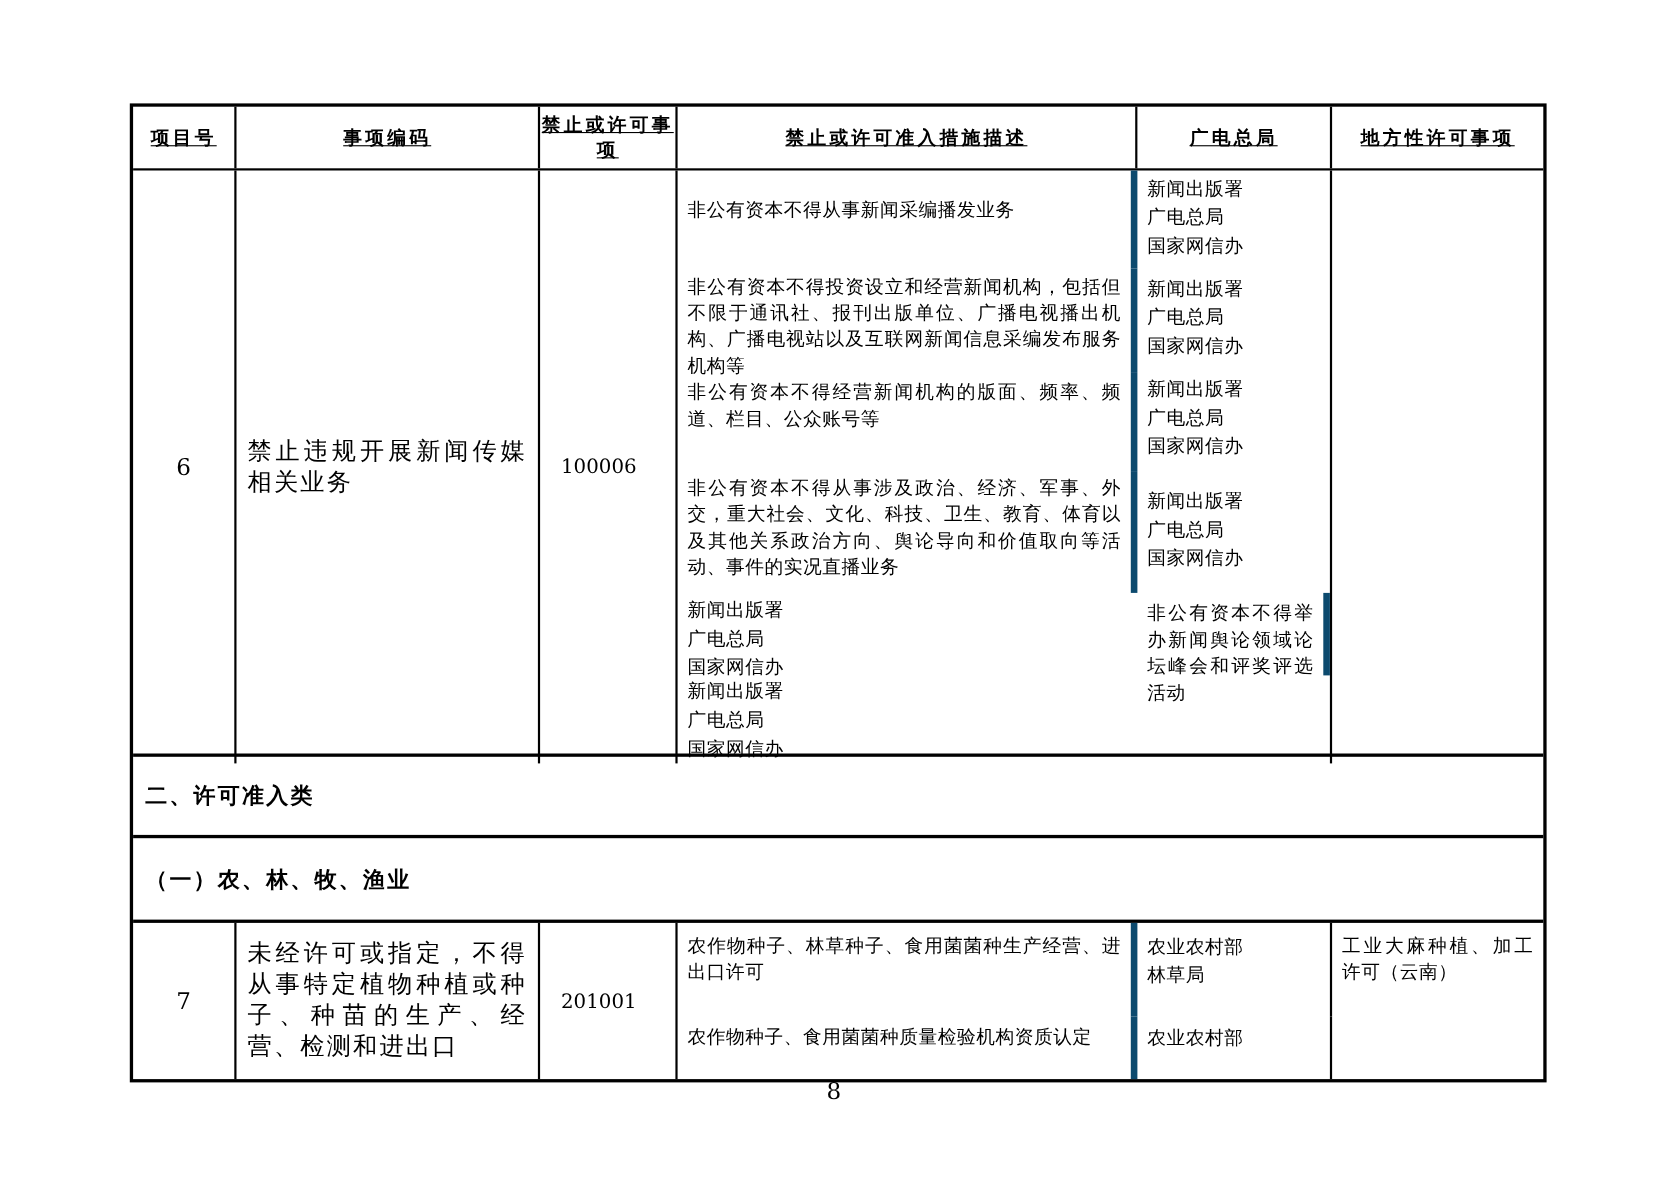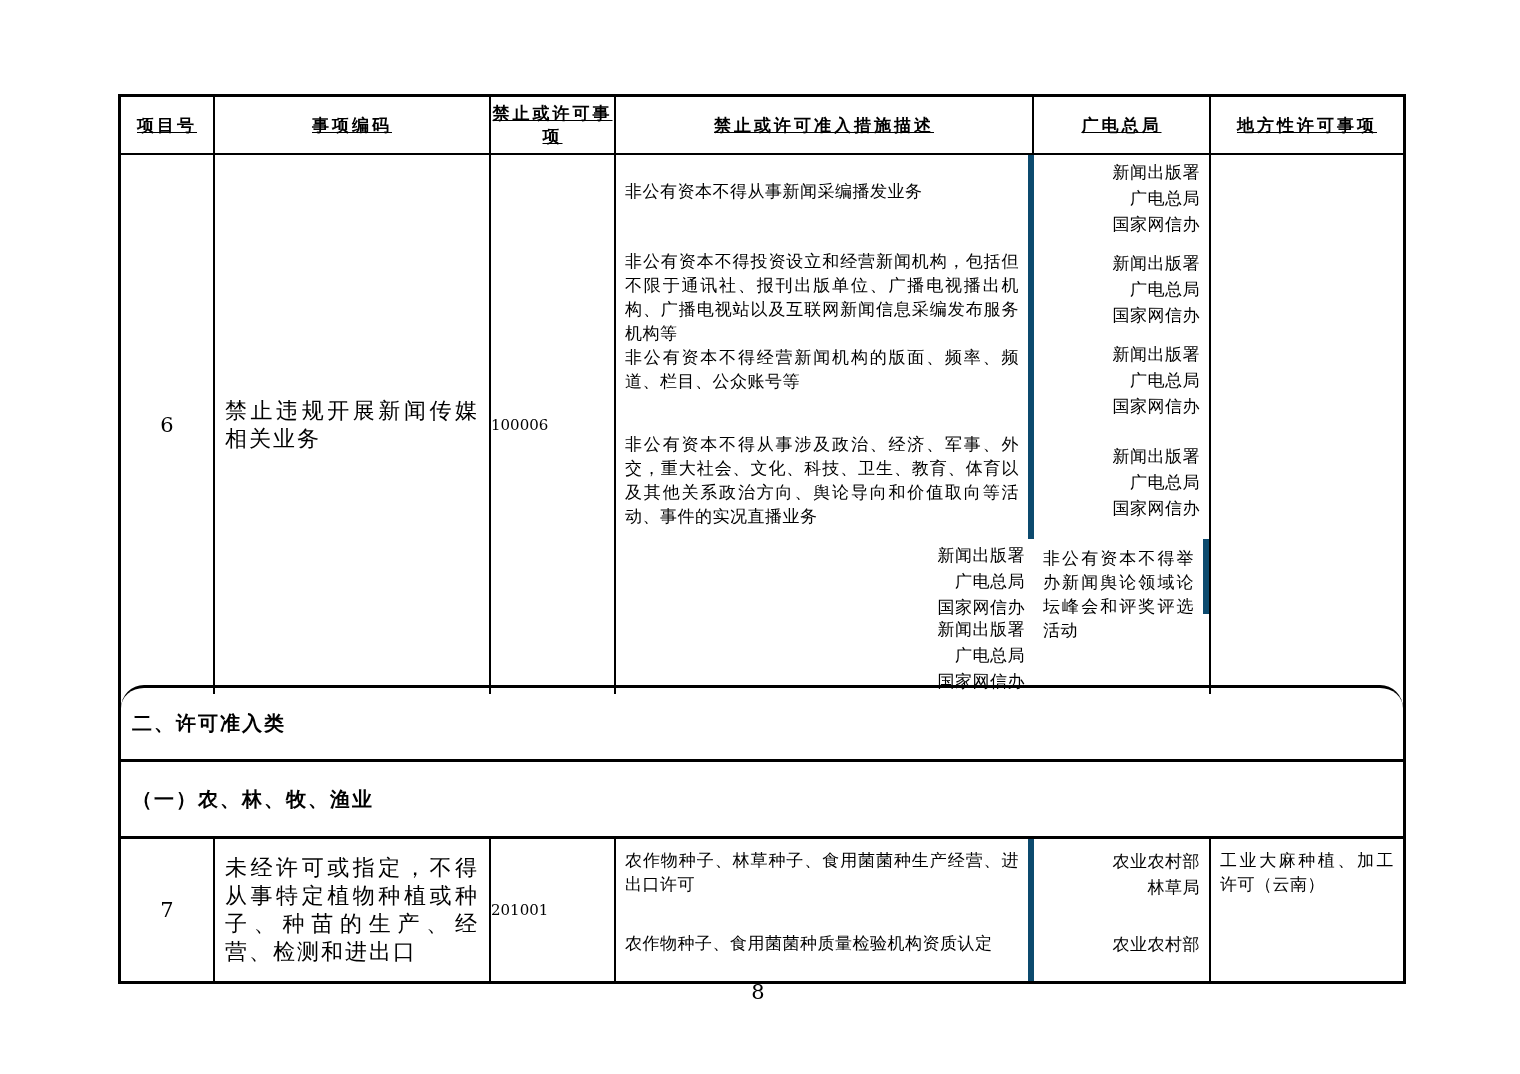--- a/index.html
+++ b/index.html
@@ -46,56 +46,55 @@
     font-size:21px;
   }
   .matter-cell{
     display:flex;align-items:center;
     font-size:22px;line-height:28px;letter-spacing:2px;
     padding:0 10px;text-align:justify;
   }
   .matter-cell p{margin:0;width:100%;}
   .code-cell{
     display:flex;align-items:center;
-    font-size:15px;padding-left:0;
+    font-size:18px;padding-left:19px;
   }
   
   .measures6{
     grid-column:4 / 6;
     display:grid;
     grid-template-columns:418px 1fr;
     grid-template-rows:89px 95px 90px 110px 75px 1fr;
     border-right:2px solid #000;
   }
   .mcell{
     border-right:6px solid #0c4a6e;
     padding:0 9px;
     font-size:17px;line-height:24px;letter-spacing:0.5px;
     text-align:justify;
   }
   .dcell{
     padding:0 9px;
     font-size:17px;line-height:26px;letter-spacing:0.5px;
     white-space:pre-line;
-    text-align:right;
   }
   .m-b1{padding-top:24px;} .d-b1{padding-top:4px;}
   .m-b2{padding-top:5px;}  .d-b2{padding-top:6px;}
   .m-b3{padding-top:6px;}  .d-b3{padding-top:2px;}
   .m-b4{padding-top:3px;}  .d-b4{padding-top:14px;}
   .m-b5{padding-top:20px;} .d-b5{padding-top:3px;}
   .m-b6{padding-top:7px;}  .d-b6{padding-top:2px;}
   
   .section-row{
     display:flex;align-items:center;
     border-top:3px solid #000;
     font-weight:bold;font-size:20px;letter-spacing:2px;
     padding-left:11px;
   }
-  .sec-license{height:71px;border-radius:23px;}
+  .sec-license{height:71px;}
   .sec-agri{height:74px;}
   
   .measures7{
     grid-column:4 / 7;
     display:grid;
     grid-template-columns:418px 177px 1fr;
     grid-template-rows:85px 1fr;
   }
   .m7{padding-top:9px;}
   .m7b{padding-top:7px;}

